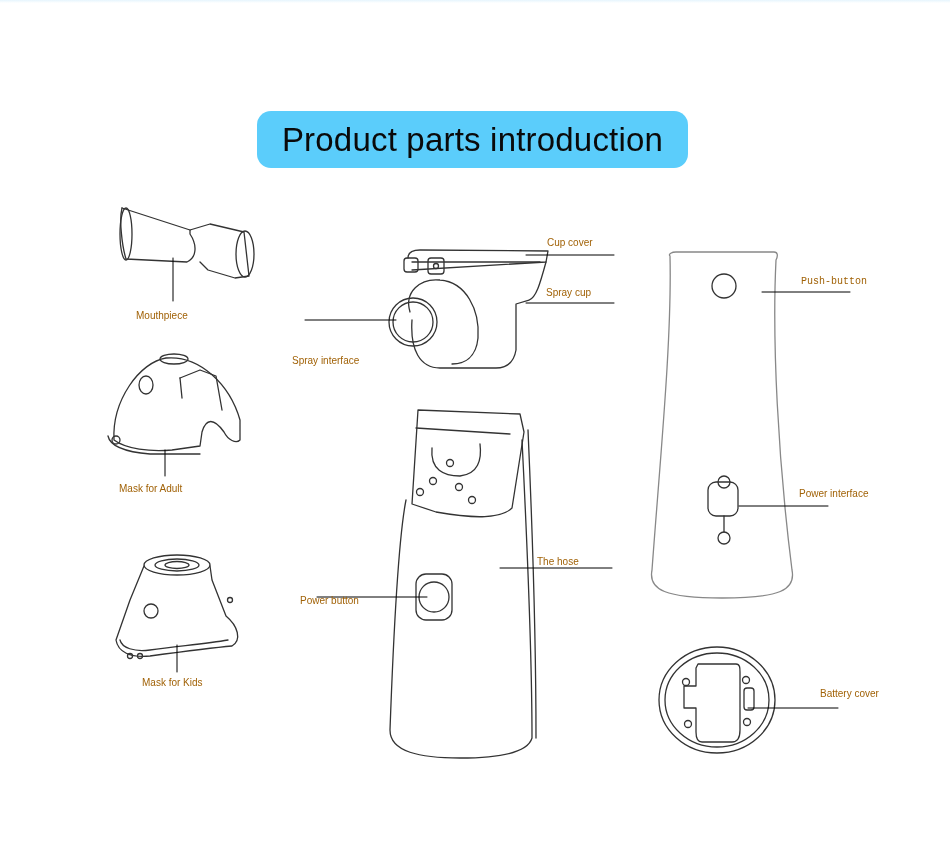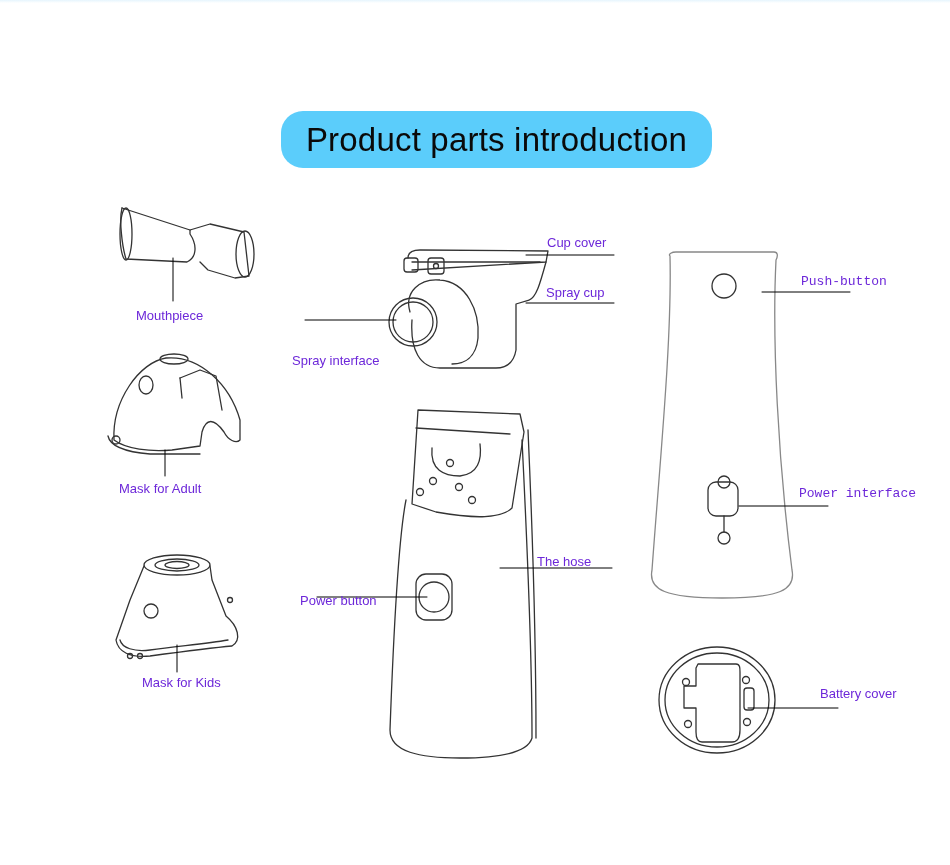--- a/index.html
+++ b/index.html
@@ -1,21 +1,21 @@
 <!DOCTYPE html>
 <html><head>
 <meta charset="utf-8">
 <style>
   html,body{margin:0;padding:0;background:#ffffff;}
   body{width:950px;height:865px;position:relative;overflow:hidden;font-family:"Liberation Sans",sans-serif;color:#111;}
   .topline{position:absolute;left:0;top:0;width:950px;height:3px;background:linear-gradient(#e6f5fd,#ffffff);}
-  .title-pill{position:absolute;left:257px;top:111px;width:431px;height:57px;background:#5bcdfb;border-radius:22px;display:flex;align-items:center;justify-content:center;margin-left:24px;}
+  .title-pill{position:absolute;left:257px;top:111px;width:431px;height:57px;background:#5bcdfb;border-radius:14px;display:flex;align-items:center;justify-content:center;}
   .title-pill span{font-size:33px;color:#0a0a0a;letter-spacing:0.2px;}
   svg.art{position:absolute;left:0;top:0;width:950px;height:865px;}
-  .lbl{position:absolute;font-size:13px;color:#6d28d9;white-space:nowrap;line-height:16px;}
+  .lbl{position:absolute;font-size:10px;color:#a16207;white-space:nowrap;line-height:16px;}
 </style>
 </head>
 <body>
 
 <div class="topline"></div>
 
 <div class="title-pill">
   <span>Product parts introduction</span>
 </div>
 
@@ -111,14 +111,14 @@
 
 <div class="lbl" style="left:136px;top:308px;">Mouthpiece</div>
 <div class="lbl" style="left:119px;top:481px;text-align:center;">Mask for Adult</div>
 <div class="lbl" style="left:142px;top:675px;">Mask for Kids</div>
 <div class="lbl" style="left:292px;top:305px;margin-top:48px;">Spray interface</div>
 <div class="lbl" style="left:547px;top:235px;">Cup cover</div>
 <div class="lbl" style="left:546px;top:285px;">Spray cup</div>
 <div class="lbl" style="left:300px;top:577px;margin-top:16px;">Power button</div>
 <div class="lbl" style="left:537px;top:554px;">The hose</div>
 <div class="lbl" style="left:801px;top:274px;font-family:Liberation Mono, monospace;">Push-button</div>
-<div class="lbl" style="left:799px;top:486px;font-family:Liberation Mono, monospace;">Power interface</div>
+<div class="lbl" style="left:799px;top:486px;">Power interface</div>
 <div class="lbl" style="left:789px;top:686px;margin-left:31px;">Battery cover</div>
 
 </body></html>

